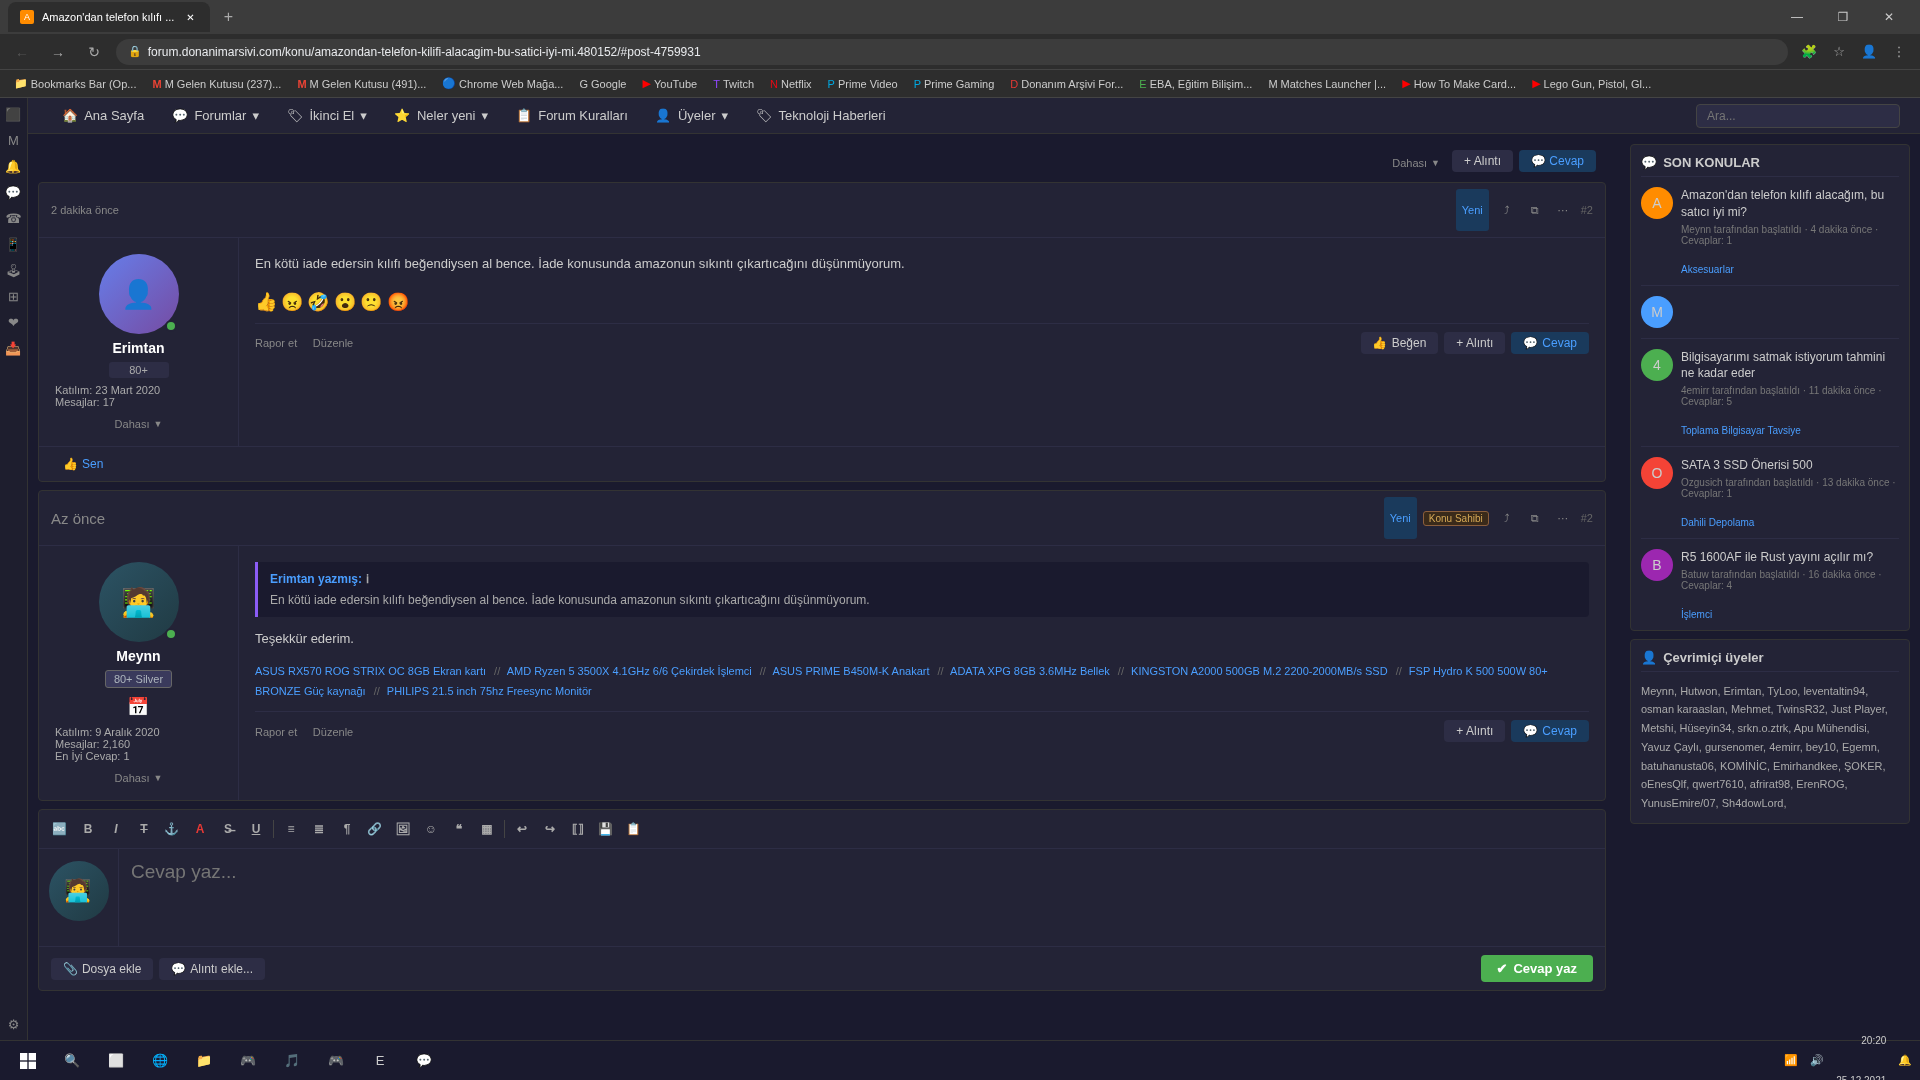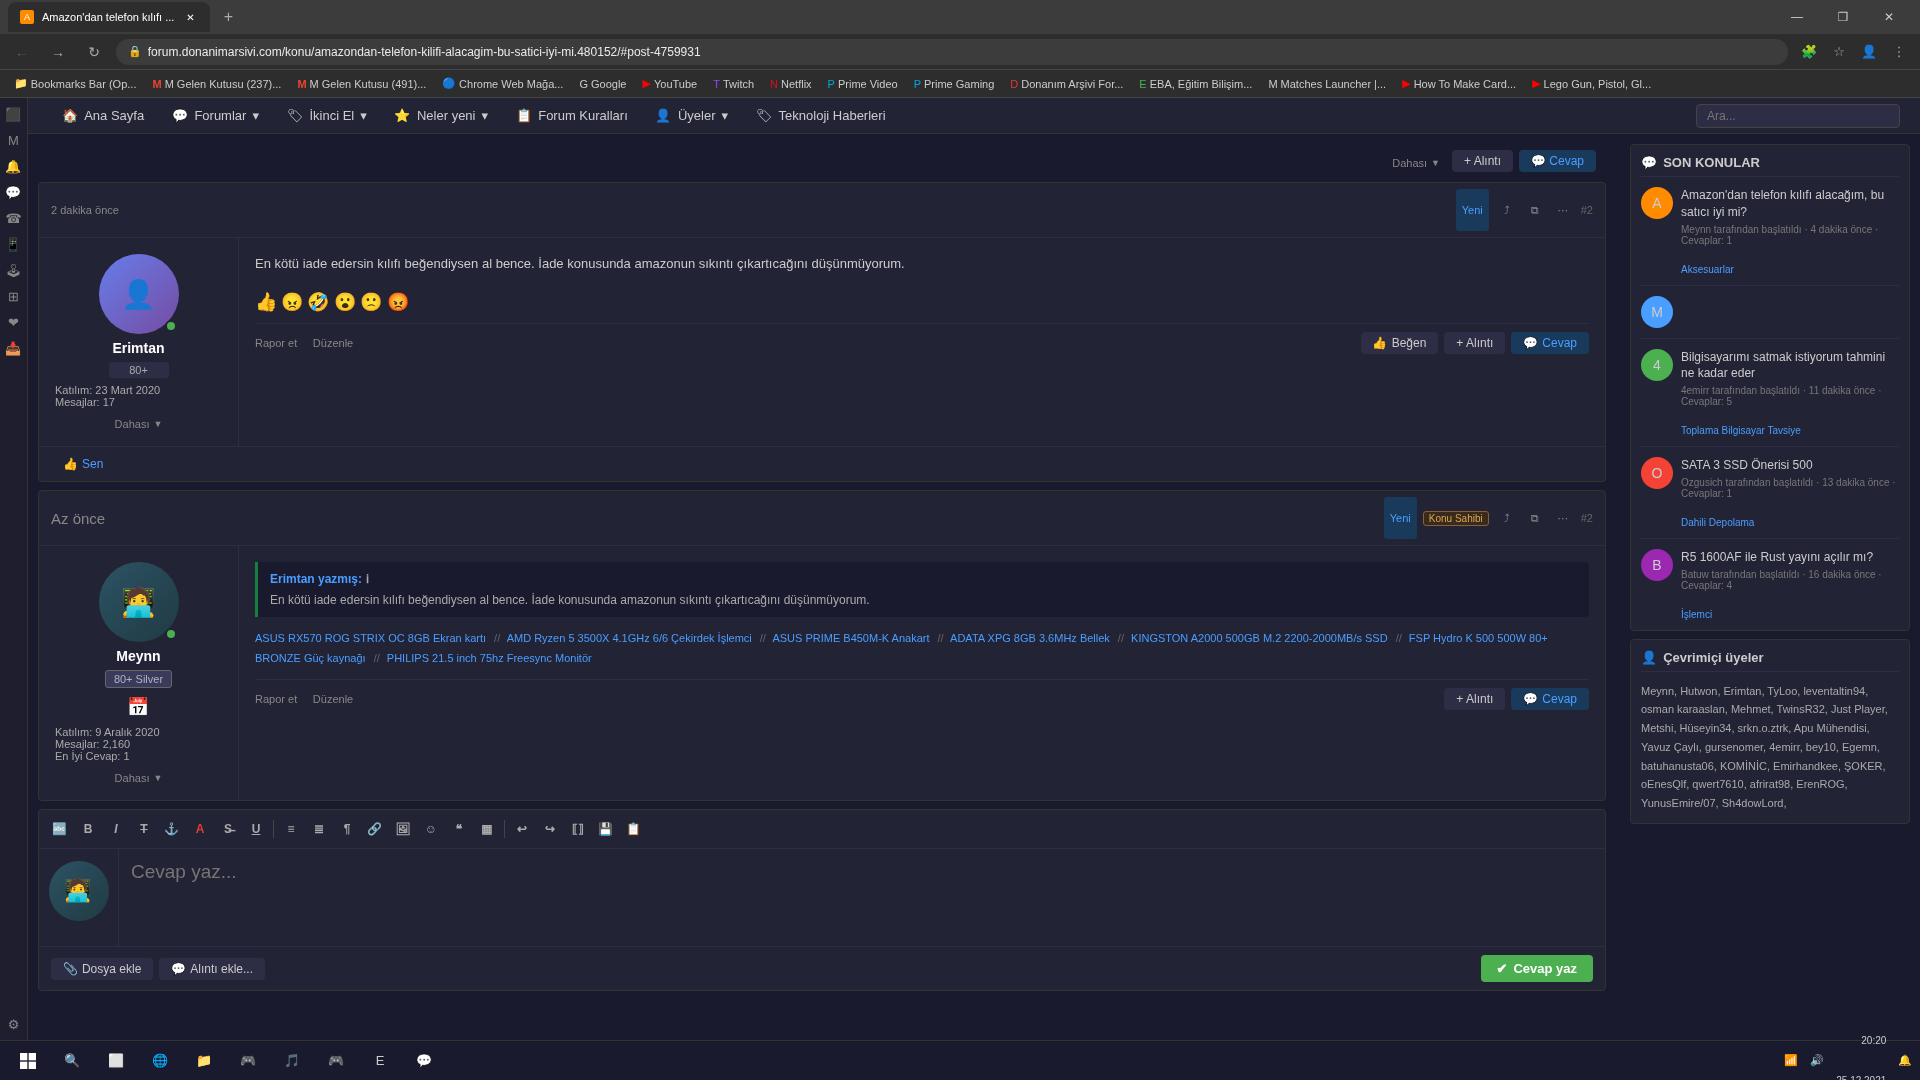--- a/index.html
+++ b/index.html
@@ -77,21 +77,21 @@
     .post-content-text { color: #ccc; line-height: 1.6; font-size: 13px; }
 
     .reaction-bar { display: flex; align-items: center; gap: 4px; margin-top: 16px; }
     .reaction-emoji { font-size: 18px; cursor: pointer; }
     .btn-beğen { background: #2d2d45; border: none; border-radius: 4px; padding: 4px 12px; color: #ccc; cursor: pointer; font-size: 12px; display: flex; align-items: center; gap: 4px; }
     .btn-alinti { background: #2d2d45; border: none; border-radius: 4px; padding: 4px 12px; color: #ccc; cursor: pointer; font-size: 12px; display: flex; align-items: center; gap: 4px; }
     .btn-cevap { background: #1a3a5c; border: none; border-radius: 4px; padding: 4px 12px; color: #4a9eff; cursor: pointer; font-size: 12px; display: flex; align-items: center; gap: 4px; }
     .sen-badge { display: flex; align-items: center; gap: 4px; color: #4a9eff; font-size: 12px; padding: 4px 8px; }
 
     
-    .quote-block { background: #1a1a2e; border-left: 3px solid #15803d; padding: 8px 12px; margin-bottom: 12px; border-radius: 0 4px 4px 0; }
+    .quote-block { background: #1a1a2e; border-left: 3px solid #8b5cf6; padding: 8px 12px; margin-bottom: 12px; border-radius: 0 4px 4px 0; }
     .quote-author { color: #4a9eff; font-size: 12px; font-weight: bold; margin-bottom: 4px; display: flex; align-items: center; gap: 4px; }
     .quote-text { color: #aaa; font-size: 12px; line-height: 1.5; }
 
     
     .spec-line { margin-top: 12px; font-size: 11px; line-height: 1.8; }
     .spec-line a { color: #4a9eff; text-decoration: none; margin-right: 4px; }
     .spec-sep { color: #666; margin: 0 4px; }
 
     
     .reply-editor { background: #232336; border-radius: 4px; border: 1px solid #333; margin-bottom: 8px; }
@@ -393,20 +393,21 @@
                 </div>
               </div>
               <div class="post-text">
                 <div class="quote-block">
                   <div class="quote-author">
                     <span>Erimtan yazmış:</span>
                     <span style="color:#aaa;">ℹ</span>
                   </div>
                   <div class="quote-text">En kötü iade edersin kılıfı beğendiysen al bence. İade konusunda amazonun sıkıntı çıkartıcağını düşünmüyorum.</div>
                 </div>
+                <div class="post-content-text">Teşekkür ederim.</div>
                 <div class="spec-line">
                   <a>ASUS RX570 ROG STRIX OC 8GB Ekran kartı</a><span class="spec-sep">//</span>
                   <a>AMD Ryzen 5 3500X 4.1GHz 6/6 Çekirdek İşlemci</a><span class="spec-sep">//</span>
                   <a>ASUS PRIME B450M-K Anakart</a><span class="spec-sep">//</span>
                   <a>ADATA XPG 8GB 3.6MHz Bellek</a><span class="spec-sep">//</span>
                   <a>KINGSTON A2000 500GB M.2 2200-2000MB/s SSD</a><span class="spec-sep">//</span>
                   <a>FSP Hydro K 500 500W 80+ BRONZE Güç kaynağı</a><span class="spec-sep">//</span>
                   <a>PHILIPS 21.5 inch 75hz Freesync Monitör</a>
                 </div>
                 <div style="display:flex; align-items:center; justify-content:space-between; margin-top:10px; padding-top:8px; border-top:1px solid #2d2d45;">

